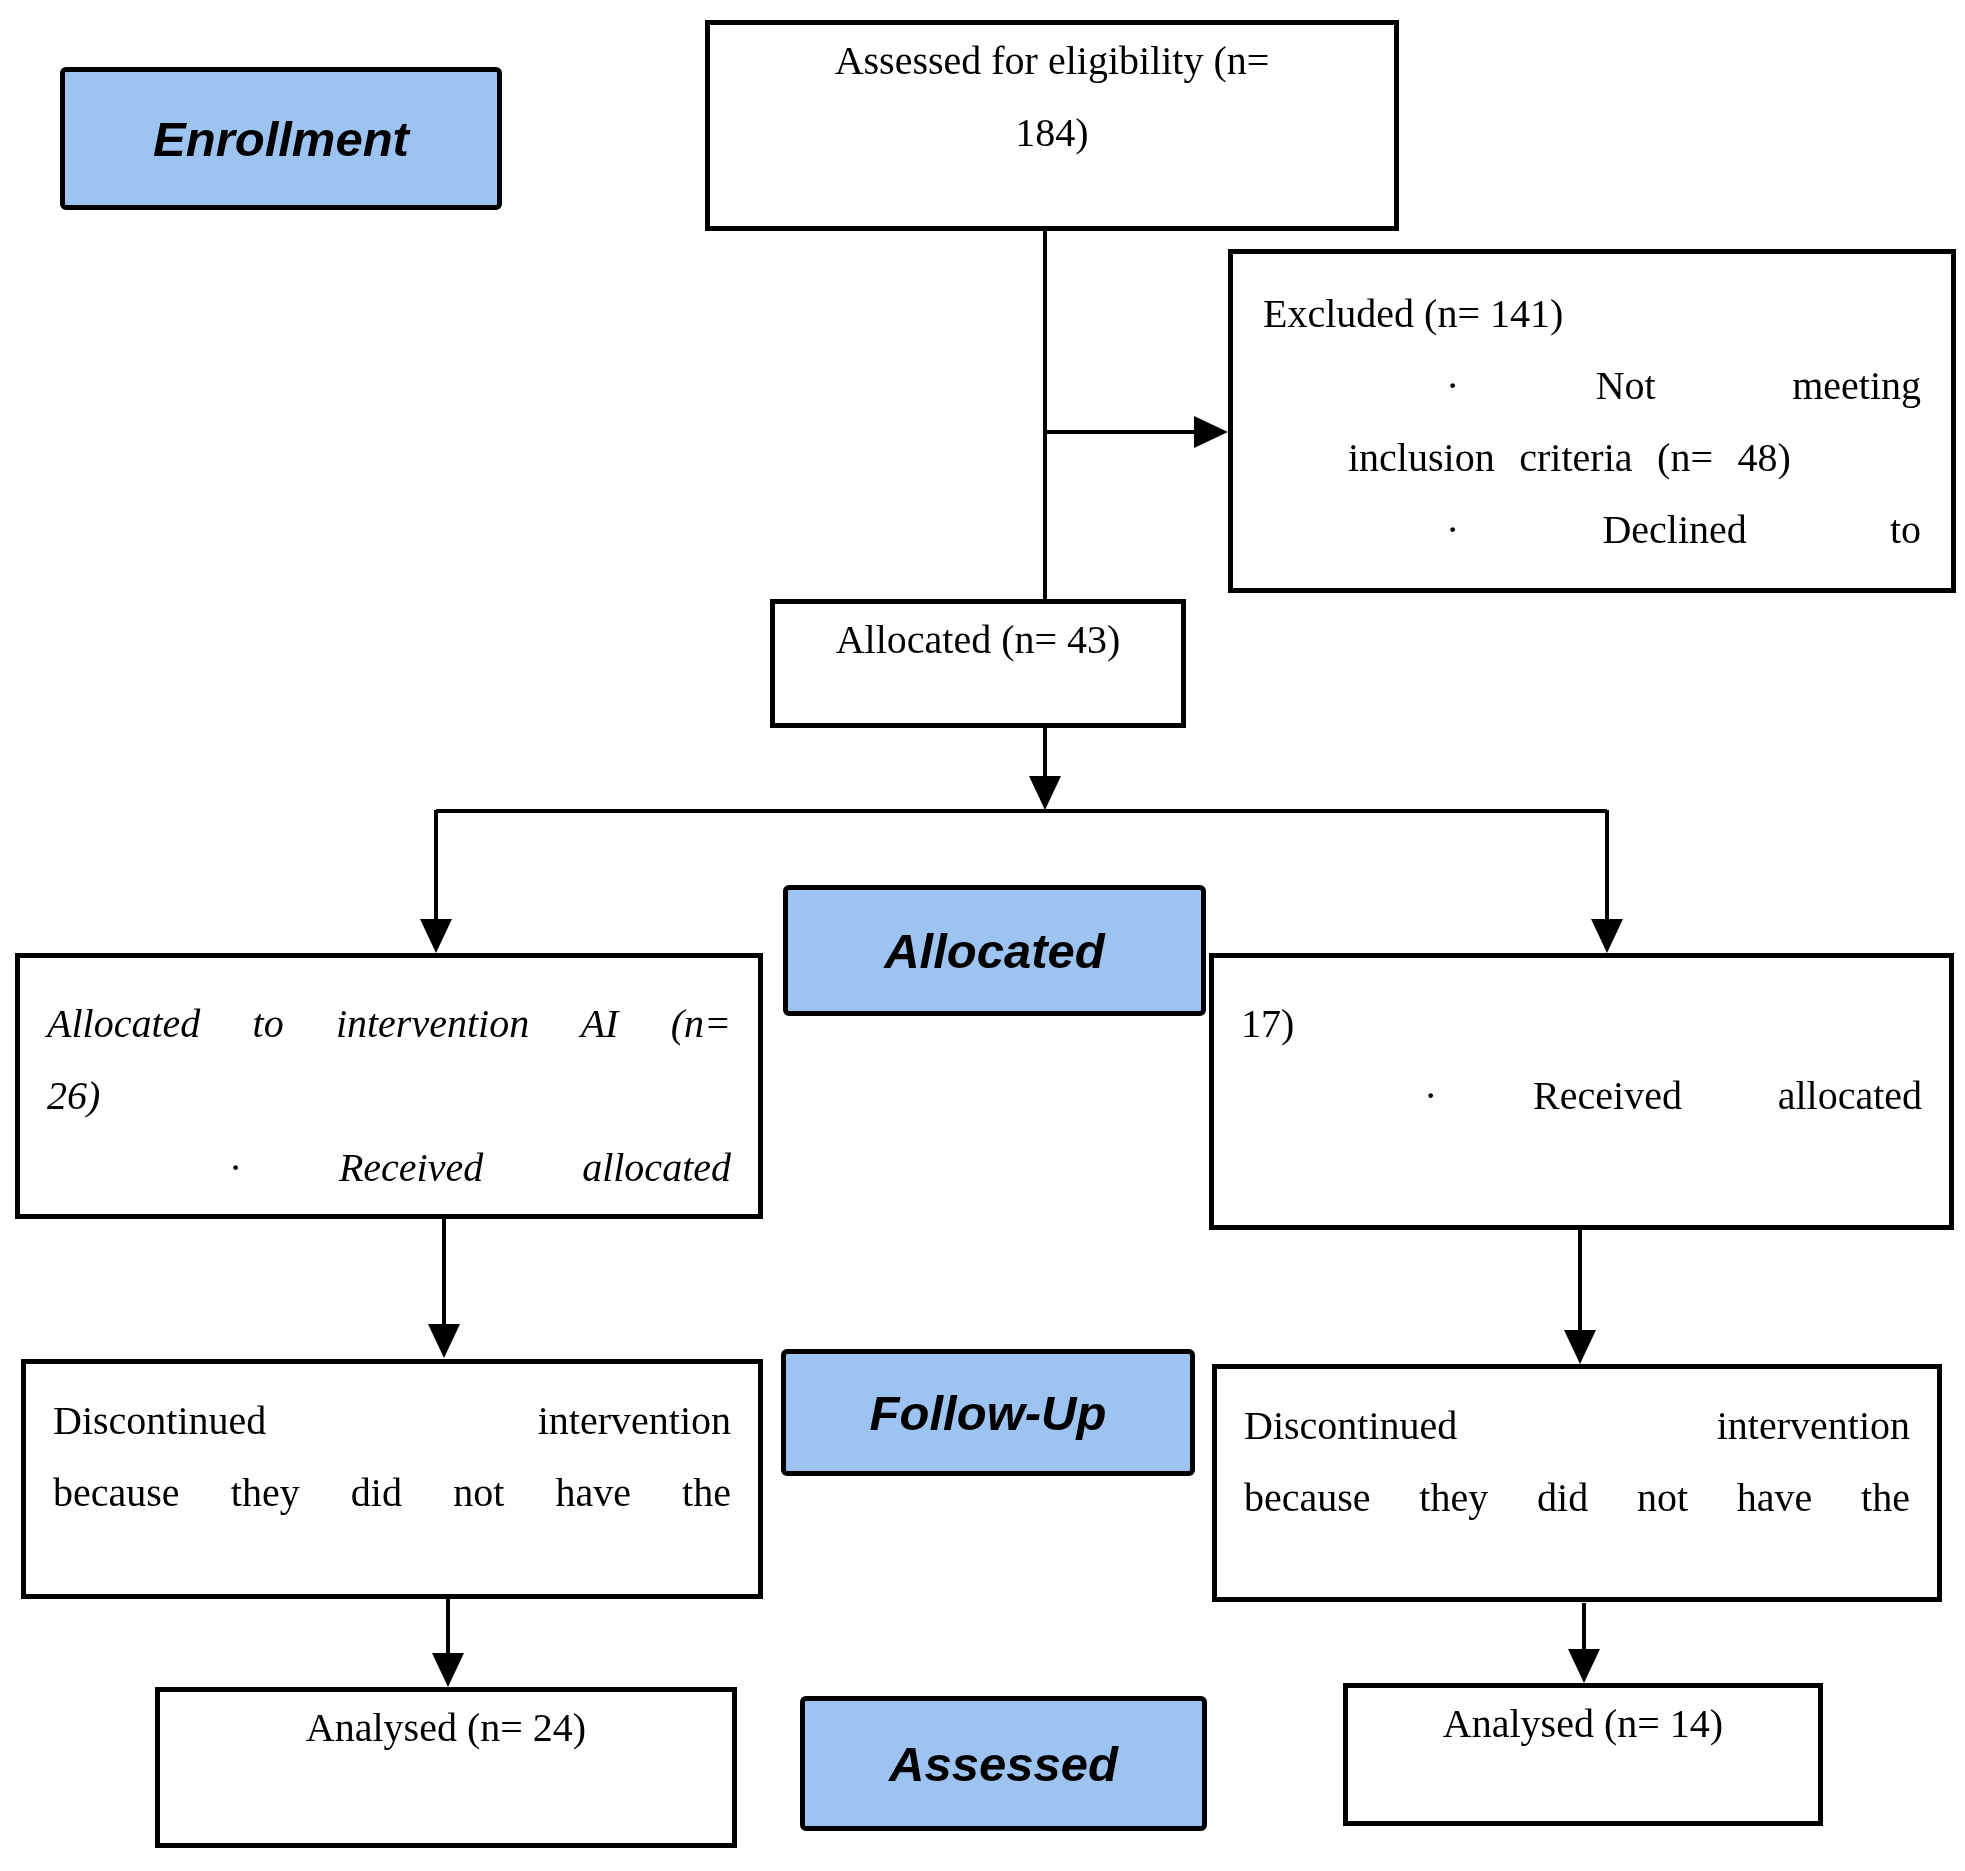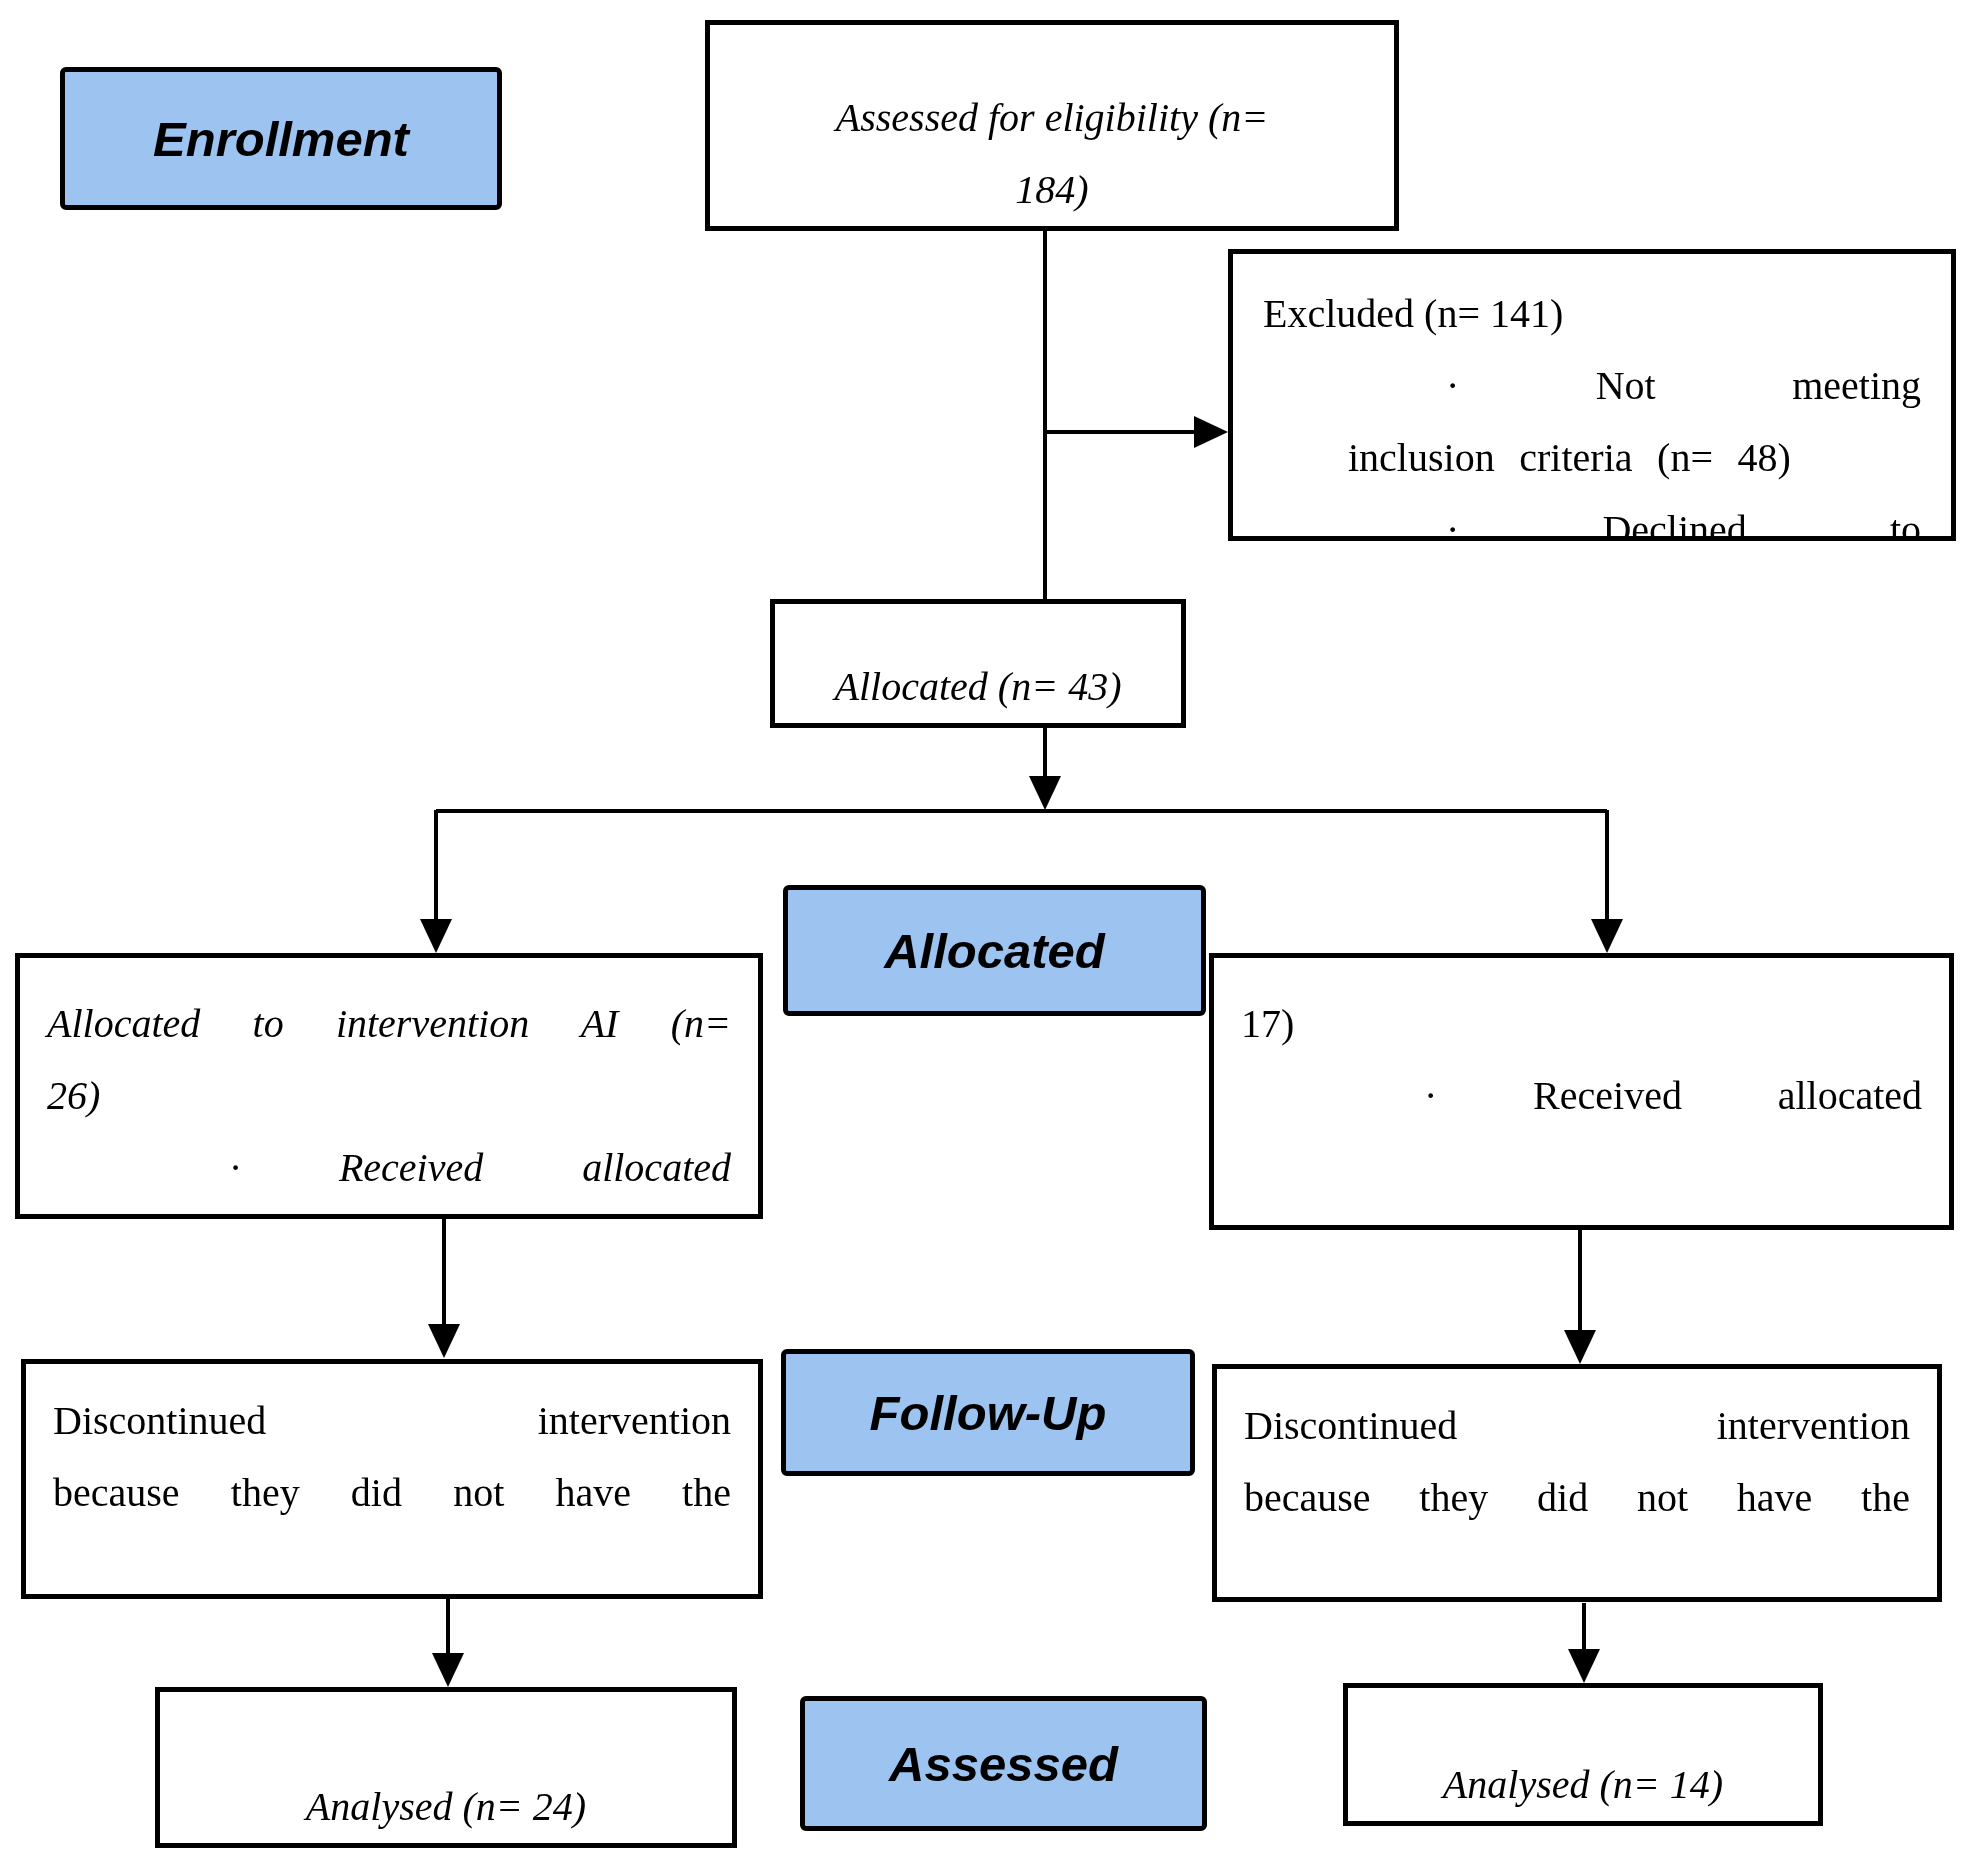--- a/index.html
+++ b/index.html
@@ -1,37 +1,37 @@
 <!DOCTYPE html>
 <html style="--stage-fill: #9DC3F0;font-size:9.7px"><head>
 <meta charset="utf-8">
 <style>
   html,body{margin:0;padding:0;background:#ffffff;}
   .canvas{position:relative;width:1965px;height:1871px;background:#ffffff;
           font-family:"Liberation Serif", serif;color:#000;}
   .box{position:absolute;background:#ffffff;border:5.5px solid #000;box-sizing:border-box;
        font-size:40px;line-height:72px;overflow:hidden;}
-  .center-box{display:flex;align-items:flex-end;justify-content:center;text-align:center;font-style:italic;}
+  .center-box{display:flex;align-items:flex-start;justify-content:center;text-align:center;}
   .stage{position:absolute;background:var(--stage-fill,#9DC3F0);border:5.5px solid #000;
          border-radius:6px;box-sizing:border-box;display:flex;align-items:center;
          justify-content:center;font-family:"Liberation Sans", sans-serif;
          font-weight:bold;font-style:italic;font-size:49px;}
   .pline{display:block;}
   .jline{display:block;text-align:justify;text-align-last:justify;}
   .bullet-line{display:block;text-align:justify;text-align-last:justify;padding-left:183px;}
   .cont-line{display:block;padding-left:85px;word-spacing:14.6px;}
   .vline,.hline{position:absolute;background:#000;}
   .ah-down{position:absolute;width:0;height:0;border-left:16px solid transparent;
            border-right:16px solid transparent;border-top:34px solid #000;}
   .ah-right{position:absolute;width:0;height:0;border-top:16px solid transparent;
             border-bottom:16px solid transparent;border-left:34px solid #000;}
 
   
   .b-assessed {left:705px;top:20px;  width:694px;height:211px;}
-  .b-excluded {left:1228px;top:249px; width:728px;height:292px;padding:24px 30px 0 30px;}
+  .b-excluded {left:1228px;top:249px; width:728px;height:344px;padding:24px 30px 0 30px;}
   .b-allocated{left:770px;top:599px; width:416px; height:129px;}
   .b-ai       {left:15px;  top:953px;width:748px;height:266px;padding:30px 27px 0 27px;font-style:italic;}
   .b-fi       {left:1209px;top:953px;width:745px;height:277px;padding:30px 27px 0 27px;}
   .b-discl    {left:21px;  top:1359px;width:742px;height:240px;padding:21px 27px 0 27px;}
   .b-discr    {left:1212px;top:1364px;width:730px;height:238px;padding:21px 27px 0 27px;}
   .b-anl      {left:155px; top:1687px;width:582px; height:161px;}
   .b-anr      {left:1343px;top:1683px;width:480px; height:143px;}
 
   .s-enrollment{left:60px;  top:67px; width:442px;height:143px;}
   .s-allocation{left:783px;top:885px;width:423px;height:131px;}

